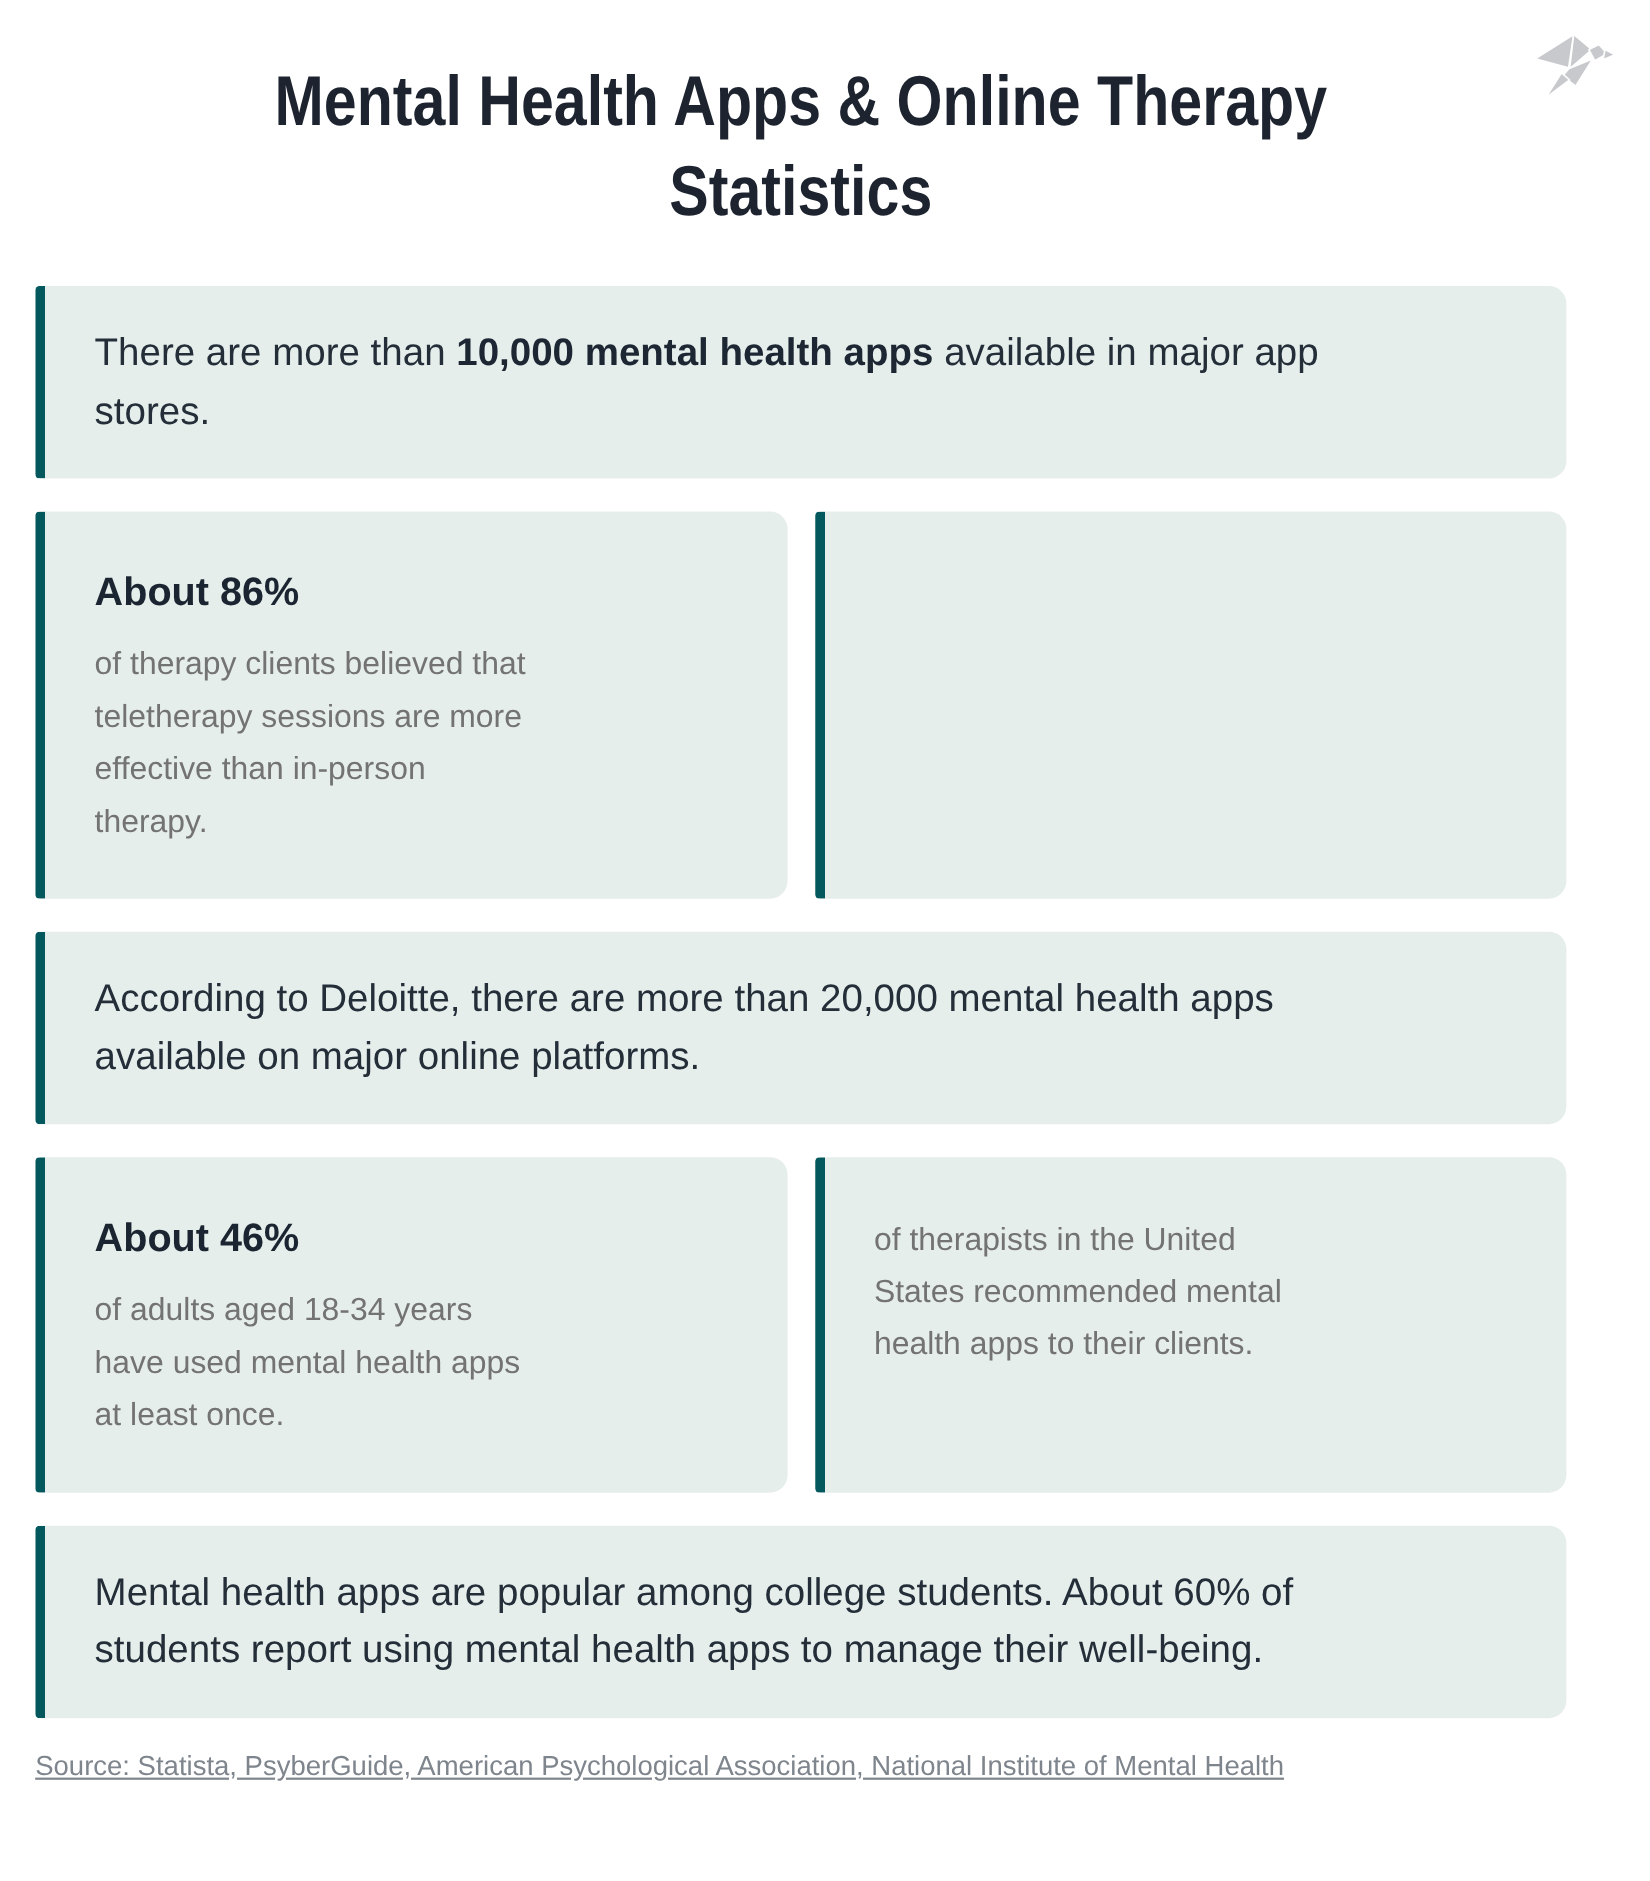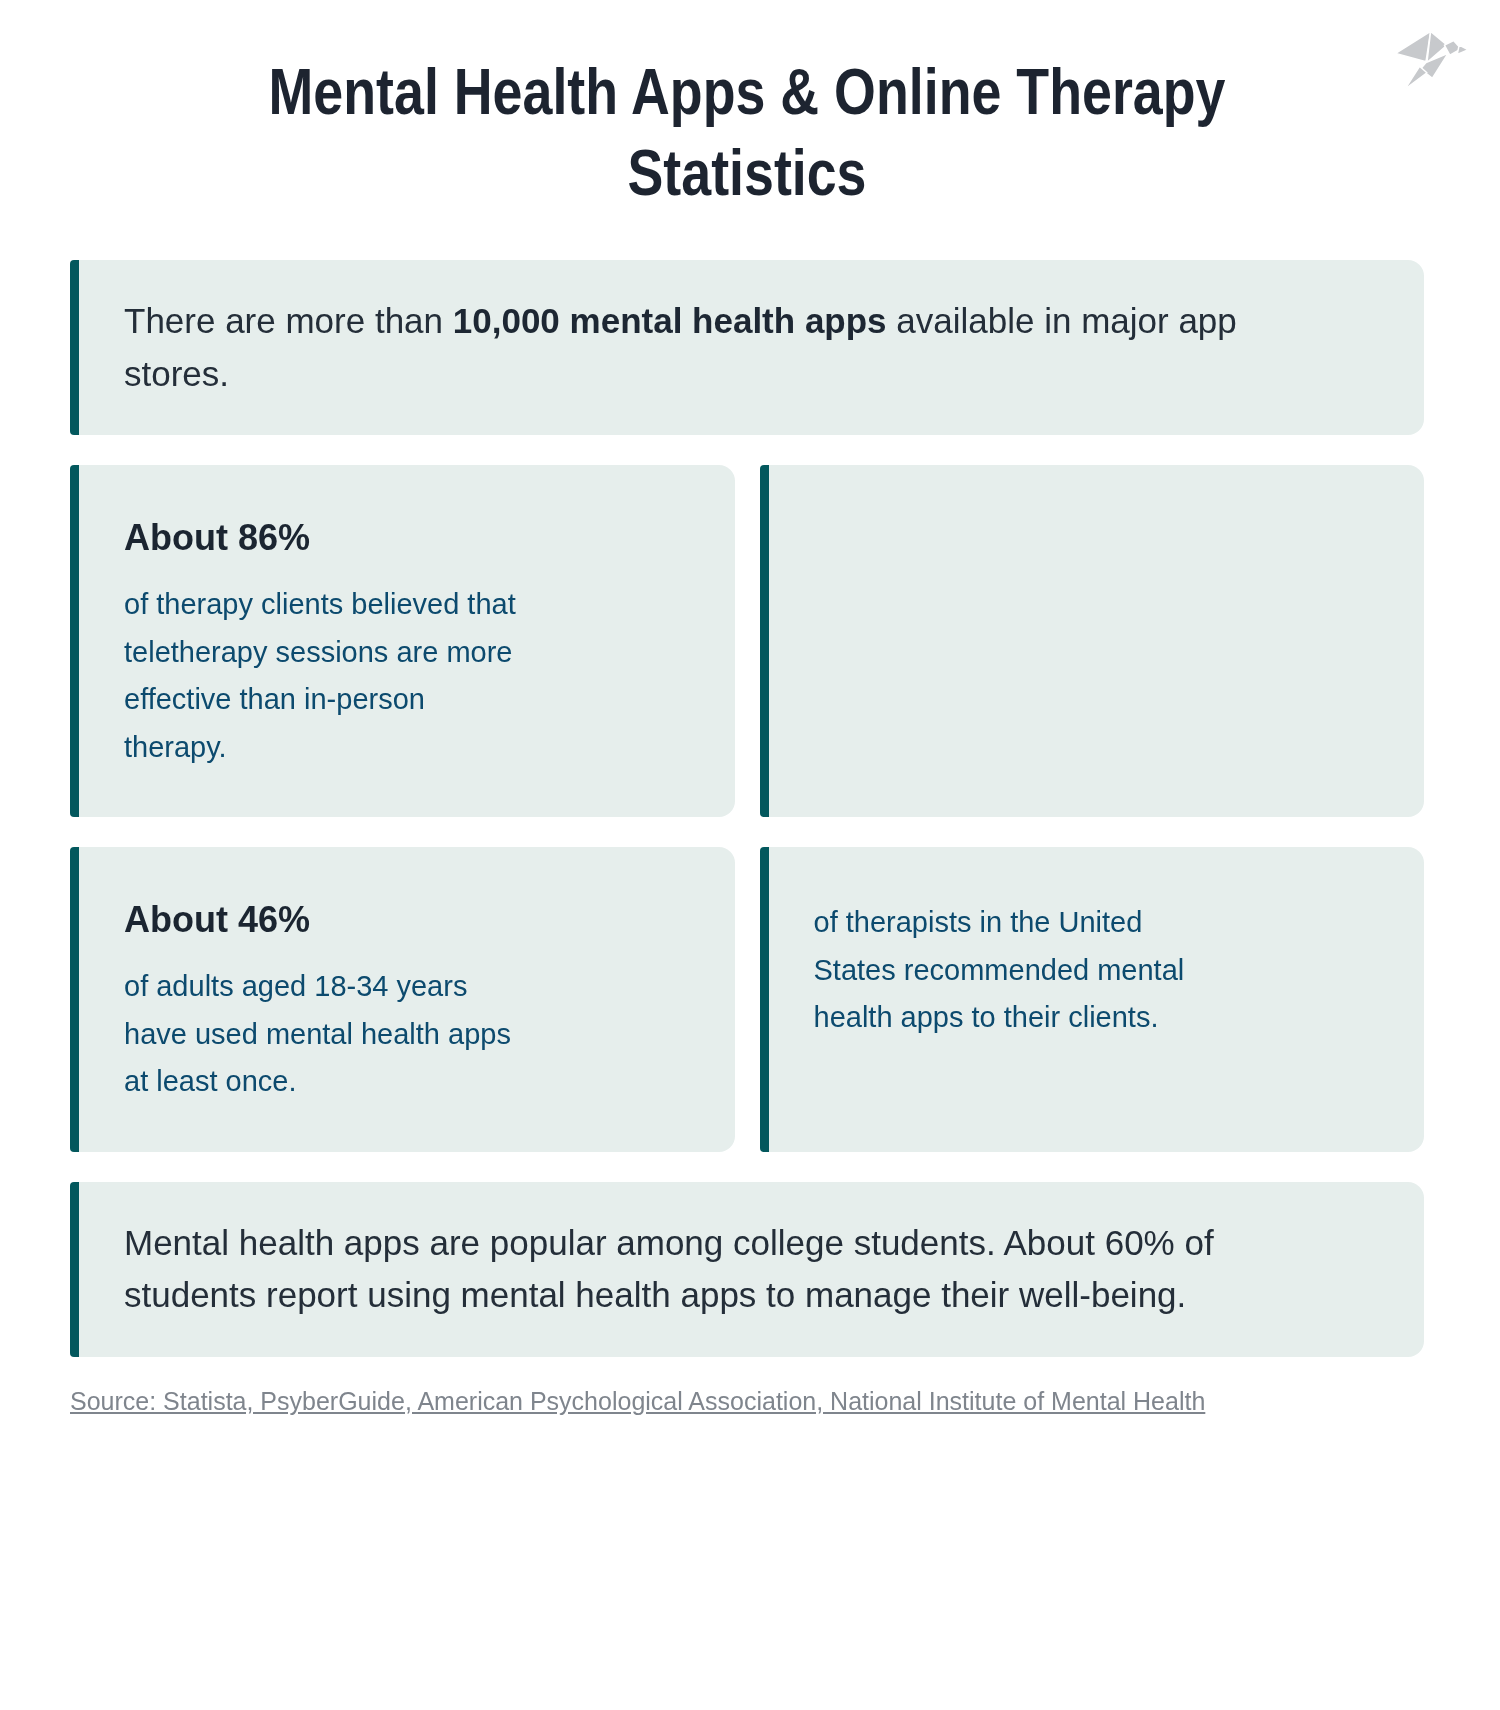--- a/index.html
+++ b/index.html
@@ -16,21 +16,21 @@
     color: #242e39;
   }
   .logo {
     position: absolute;
     top: 24px;
     right: 28px;
     width: 92px;
     height: 68px;
   }
   .content {
-    padding: 0 76px 0 70px;
+    padding: 0 76px 0 32px;
   }
   .page-title {
     margin: 52px 0 46px 0;
     text-align: center;
     font-size: 64px;
     line-height: 81px;
     font-weight: 800;
     color: #1d2430;
     transform: scaleX(0.84);
     transform-origin: 50% 50%;
@@ -70,21 +70,21 @@
     margin: 0 0 22px 0;
     font-size: 36px;
     font-weight: 800;
     color: #1b2531;
   }
   .card-body {
     margin: 0;
     font-size: 29px;
     line-height: 1.64;
     white-space: pre-line;
-    color: #0c4a6e;
+    color: #737373;
   }
   .source-line {
     margin: 26px 0 0 0;
     font-size: 25px;
     color: #7f858d;
     text-decoration: underline;
   }
 </style>
 </head>
 <body>
@@ -117,20 +117,24 @@
         <h2 class="card-heading">About 86%</h2>
         <p class="card-body">of therapy clients believed that
 teletherapy sessions are more
 effective than in-person
 therapy.</p>
       </section>
       <section class="card">
       </section>
     </div>
 
+    <section class="card full">
+      <p class="card-text">According to Deloitte, there are more than 20,000 mental health apps
+available on major online platforms.</p>
+    </section>
 
     <div class="row">
       <section class="card">
         <h2 class="card-heading">About 46%</h2>
         <p class="card-body">of adults aged 18-34 years
 have used mental health apps
 at least once.</p>
       </section>
       <section class="card">
         <p class="card-body">of therapists in the United

